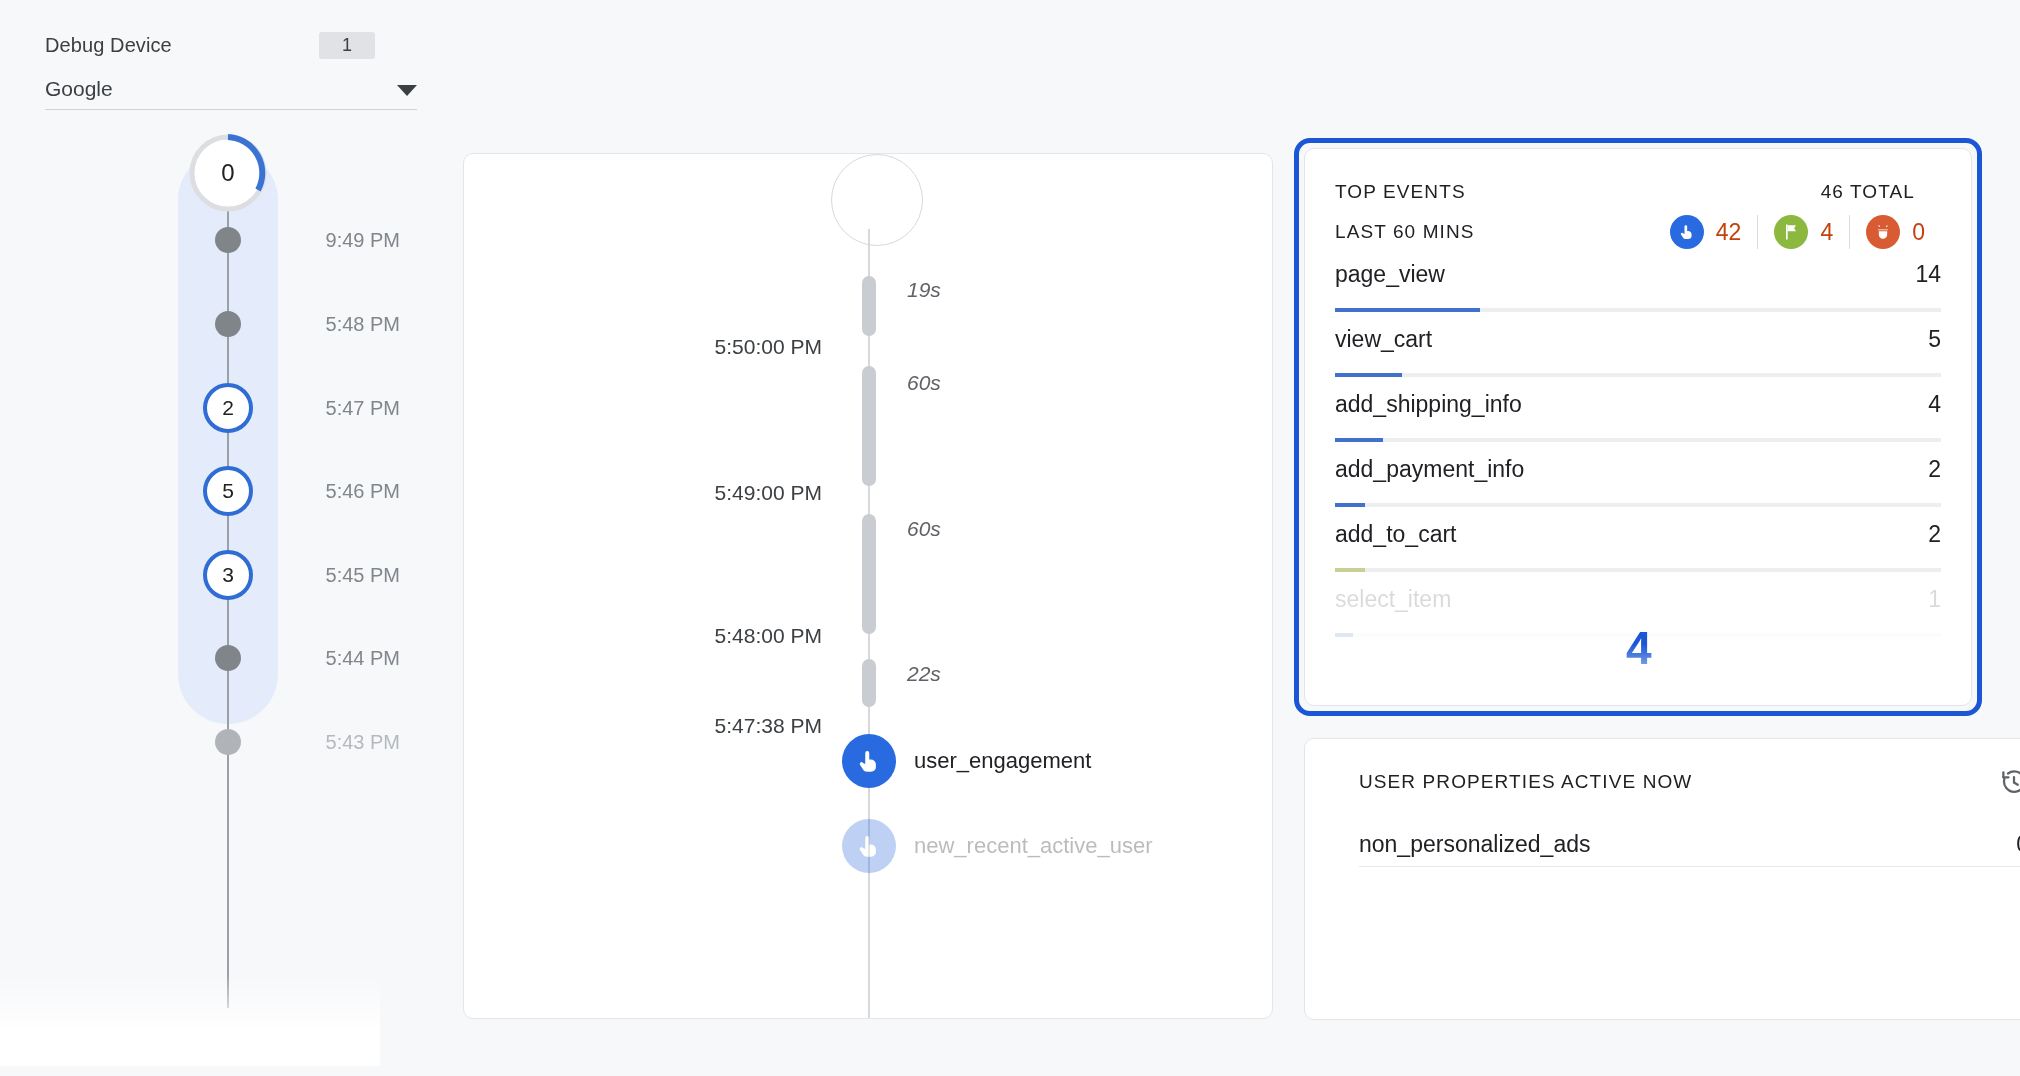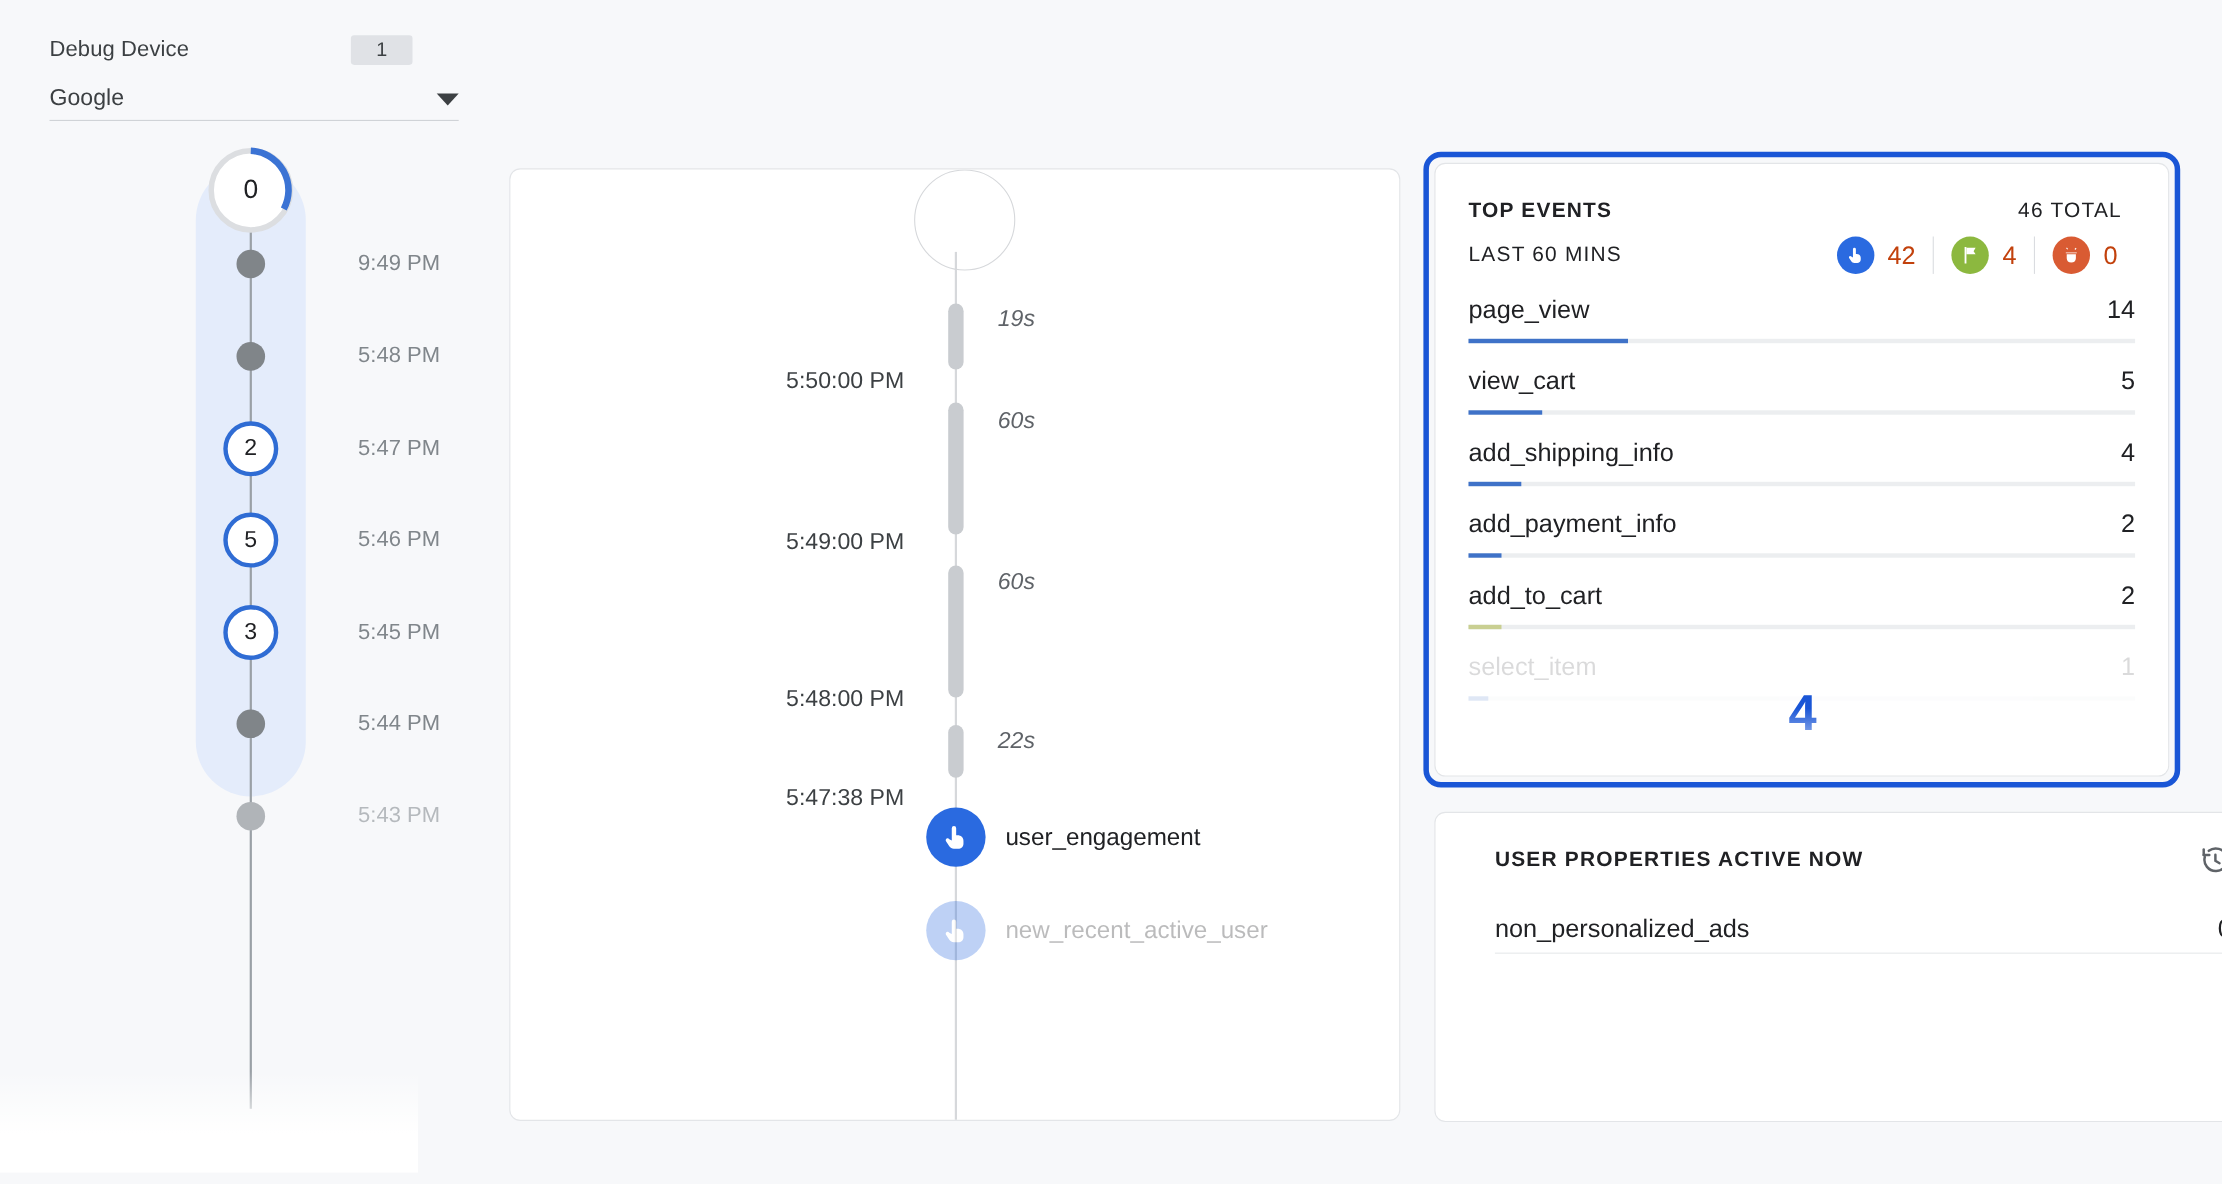--- a/index.html
+++ b/index.html
@@ -162,24 +162,24 @@
   .props-card {
     left: 1304px; top: 738px;
     width: 756px; height: 282px; padding-left: 24px;
   }
   .card-pad { padding: 26px 30px 0 30px; position: relative; height: 100%; }
   .card-head-row {
     display: flex; align-items: center; height: 34px;
   }
   .card-title {
     font-size: 19px; letter-spacing: 1.1px;
-    color: #202124; font-weight: 700;
+    color: #202124; font-weight: 400;
   }
   .card-total {
-    margin-left: auto; margin-right: 12px;
+    margin-left: auto; margin-right: 26px;
     font-size: 19px; letter-spacing: 1.1px; color: #202124; font-weight: 500;
   }
   .card-sub-row {
     display: flex; align-items: center; height: 46px;
   }
   .card-sub {
     font-size: 19px; letter-spacing: 1.1px; color: #202124; font-weight: 500;
   }
   .stat-group { margin-left: auto; display: flex; align-items: center; }
   .stat {
@@ -189,21 +189,21 @@
   .stat-icon {
     width: 34px; height: 34px; border-radius: 50%;
     display: flex; align-items: center; justify-content: center;
     margin-right: 12px;
   }
   .stat-val { font-size: 23px; color: #c2410c; }
 
   .ev-list { margin-top: 6px; }
   .ev-row { position: relative; height: 65px; }
   .ev-row-top {
-    display: flex; align-items: center; height: 40px;
+    display: flex; align-items: flex-start; height: 40px;
   }
   .ev-label { font-size: 23px; color: #202124; }
   .ev-count { margin-left: auto; font-size: 23px; color: #202124; }
   .ev-track {
     position: absolute; left: 0; bottom: 14px;
     width: 100%; height: 4px; background: #eceef0;
   }
   .ev-fill { height: 4px; background: #3f72c8; }
   .ev-fill.olive { background: #c9cf92; }
   .ev-row.faint { opacity: .16; }

